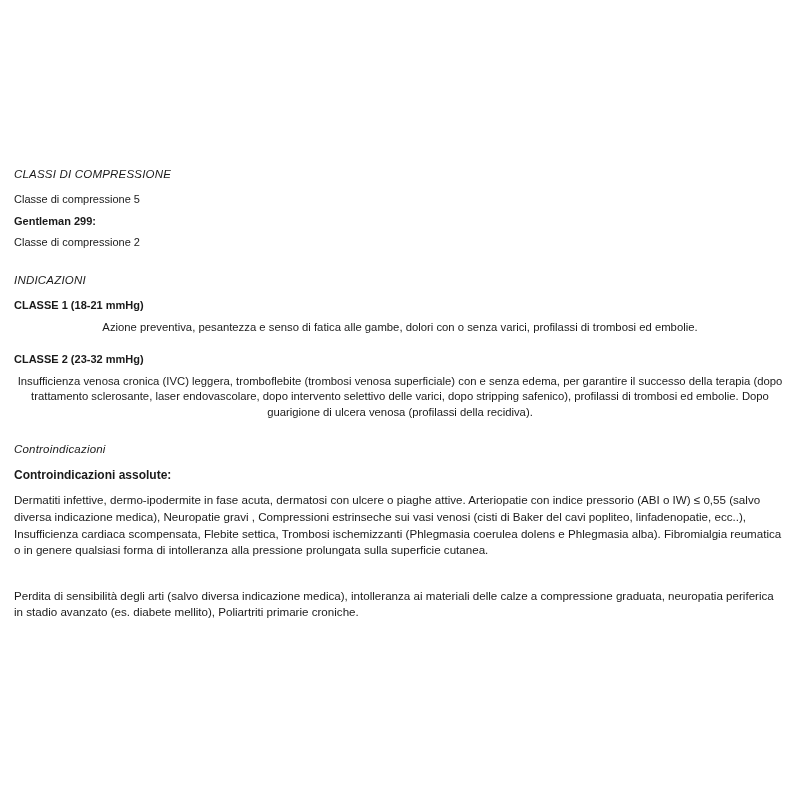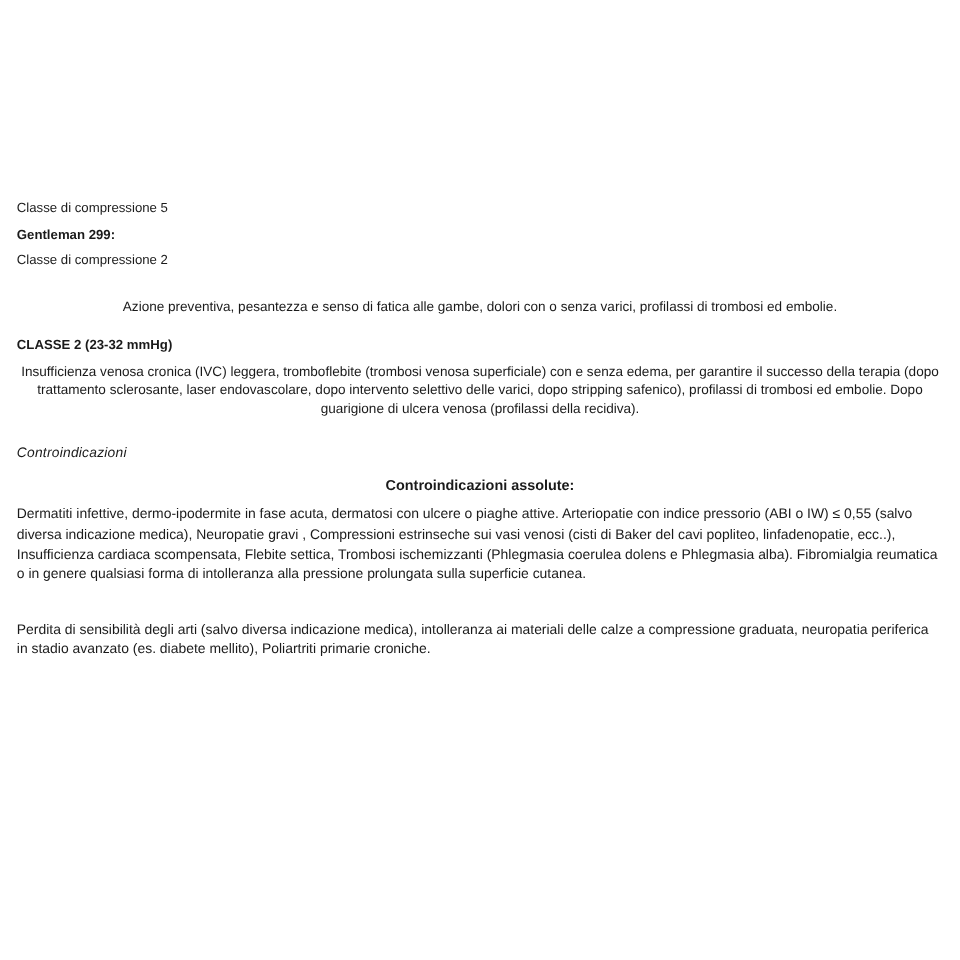--- a/index.html
+++ b/index.html
@@ -54,40 +54,42 @@
   }
   .para-wide {
     font-size: 11.6px;
     line-height: 16.6px;
     margin: 0 0 9px 0;
   }
   .bold-sub {
     font-weight: bold;
     font-size: 12px;
     margin: 0 0 10px 0;
-    text-align: center;
   }
   .spacer-sm { height: 8px; }
   .spacer-lg { height: 20px; }
 </style>
 </head>
 <body>
 
 <div class="page">
   <div class="doc">
 
     <div>
+      <p class="sec-heading">CLASSI DI COMPRESSIONE</p>
       <p class="plain-line">Classe di compressione 5</p>
       <p class="bold-line">Gentleman 299:</p>
       <p class="plain-line">Classe di compressione 2</p>
     </div>
 
     <div class="block-gap-1"></div>
 
     <div>
+      <p class="sec-heading">INDICAZIONI</p>
+      <p class="bold-line">CLASSE 1 (18-21 mmHg)</p>
       <p class="para">Azione preventiva, pesantezza e senso di fatica alle gambe, dolori con o senza varici, profilassi di trombosi ed embolie.</p>
       <div class="spacer-sm"></div>
       <p class="bold-line">CLASSE 2 (23-32 mmHg)</p>
       <p class="para">Insufficienza venosa cronica (IVC) leggera, tromboflebite (trombosi venosa superficiale) con e senza edema, per garantire il successo della terapia (dopo trattamento sclerosante, laser endovascolare, dopo intervento selettivo delle varici, dopo stripping safenico), profilassi di trombosi ed embolie. Dopo guarigione di ulcera venosa (profilassi della recidiva).</p>
     </div>
 
     <div class="block-gap-2"></div>
 
     <div>
       <p class="sec-heading">Controindicazioni</p>

